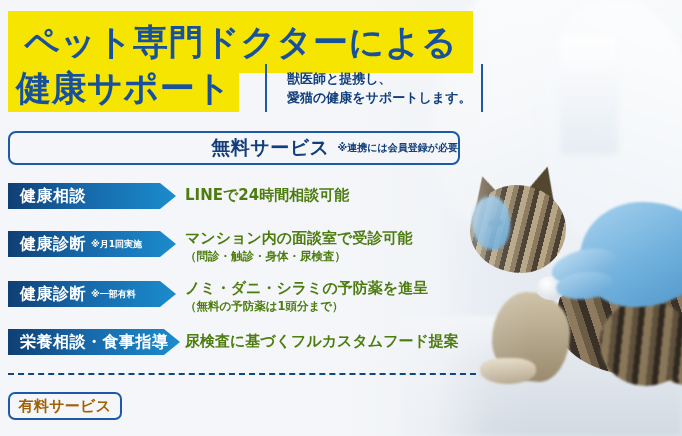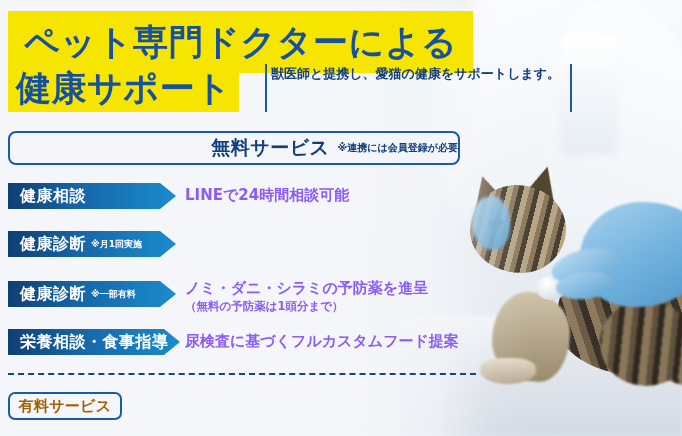--- a/index.html
+++ b/index.html
@@ -211,28 +211,28 @@
     display: flex;
     align-items: center;
     white-space: nowrap;
   }
   #title-line-1 { left: 8px; top: 11px; height: 62px; padding: 0 16px; font-size: 35px; }
   #title-line-2 { left: 8px; top: 64px; height: 48px; padding: 0 8px; font-size: 35px; }
 
   .subtitle {
     position: absolute;
     left: 265px; top: 64px; height: 48px;
-    padding: 0 10px 0 4px;
+    padding: 0 10px 0 20px;
     border-left: 2px solid #1a5aa8;
     border-right: 2px solid #1a5aa8;
     color: #123f7c;
     font-size: 13px;
     font-weight: 700;
     line-height: 19px;
-    display: flex; flex-direction: row; justify-content: center;
+    display: flex; flex-direction: column; justify-content: center;
     white-space: nowrap;
   }
 
   .free-box {
     position: absolute;
     left: 8px; top: 131px; width: 452px; height: 34px;
     border: 2px solid #1a5aa8;
     border-radius: 8px;
     display: flex; align-items: center;
     box-sizing: border-box;
@@ -280,21 +280,21 @@
     display: flex;
     align-items: center;
     padding: 0 28px 0 12px;
     box-sizing: border-box;
     clip-path: polygon(0 0, calc(100% - 16px) 0, 100% 50%, calc(100% - 16px) 100%, 0 100%);
     white-space: nowrap;
   }
   .tag-text { font-size: 16px; font-weight: 700; letter-spacing: .5px; }
   .tag-note { font-size: 9px; font-weight: 700; margin-left: 5px; }
 
-  .desc { position: absolute; left: 185px; color: #8b5cf6; white-space: nowrap; }
+  .desc { position: absolute; left: 185px; color: #4d7c0f; white-space: nowrap; }
   .desc-main { font-size: 15px; font-weight: 700; line-height: 19px; }
   .desc-sub  { font-size: 11.5px; font-weight: 700; line-height: 16px; }
 
   .divider {
     position: absolute;
     left: 8px; top: 373px; width: 468px; height: 0;
     border-top: 2px dashed #11477e;
   }
 
   .paid-box {
@@ -372,20 +372,24 @@
     <div class="desc" style="top:186px">
       <div class="desc-main">LINEで24時間相談可能</div>
     </div>
 
     <div class="row" style="top:231px">
       <div class="tag" style="top:0; width:168px">
         <span class="tag-text">健康診断</span>
         <span class="tag-note">※月1回実施</span>
       </div>
     </div>
+    <div class="desc" style="top:229px">
+      <div class="desc-main">マンション内の面談室で受診可能</div>
+      <div class="desc-sub">（問診・触診・身体・尿検査）</div>
+    </div>
 
     <div class="row" style="top:281px">
       <div class="tag" style="top:0; width:168px">
         <span class="tag-text">健康診断</span>
         <span class="tag-note">※一部有料</span>
       </div>
     </div>
     <div class="desc" style="top:279px">
       <div class="desc-main">ノミ・ダニ・シラミの予防薬を進呈</div>
       <div class="desc-sub">（無料の予防薬は1頭分まで）</div>

